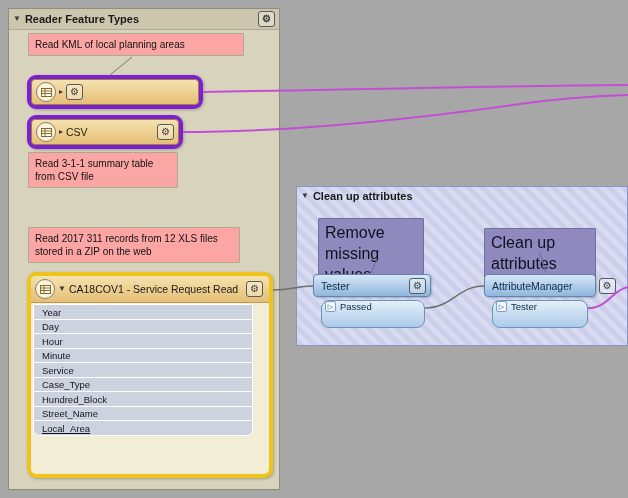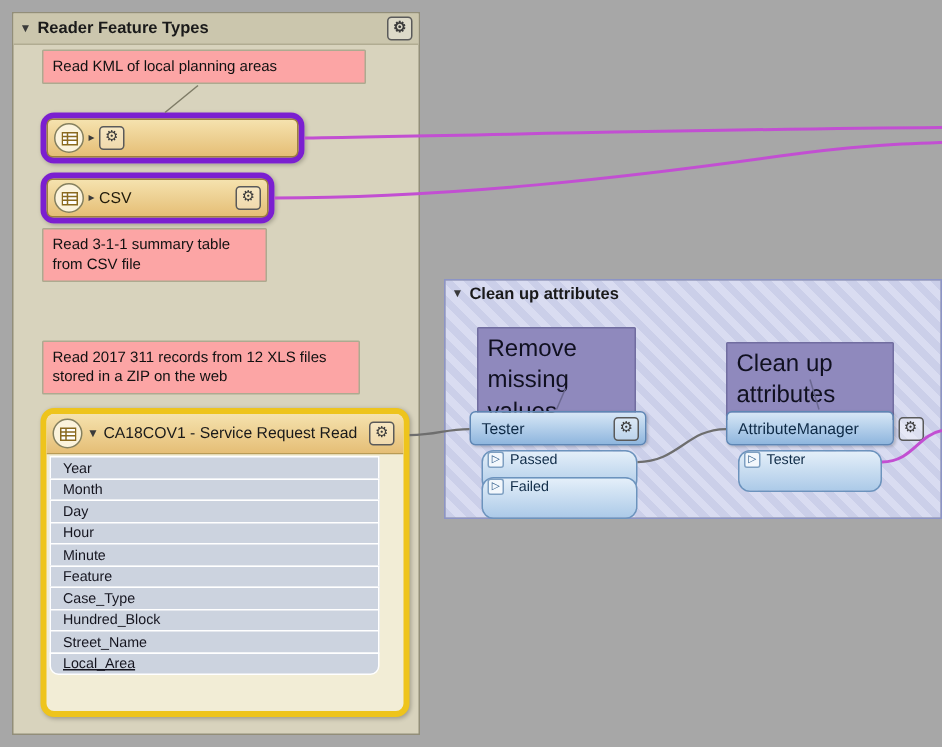--- a/index.html
+++ b/index.html
@@ -126,43 +126,38 @@
             <line x1="0.5" y1="6.5" x2="10.5" y2="6.5" stroke="#8a6a20"></line>
             <line x1="4" y1="1.5" x2="4" y2="9.5" stroke="#8a6a20"></line>
           </svg>
       </span>
       <span class="tri">▼</span>
       <span class="lbl">CA18COV1 - Service Request Read</span>
       <span class="gear">⚙</span>
     </div>
     <div class="attr-list">
       <div class="attr-row">Year</div>
-      <div class="attr-row">Month</div>
       <div class="attr-row">Day</div>
       <div class="attr-row">Hour</div>
       <div class="attr-row">Minute</div>
-      <div class="attr-row">Feature</div>
+      <div class="attr-row">Service</div>
       <div class="attr-row">Case_Type</div>
       <div class="attr-row">Hundred_Block</div>
       <div class="attr-row">Street_Name</div>
       <div class="attr-row">Local_Area</div>
     </div>
   </div>
 
   <div class="tnode" style="left:313px;top:274px;width:118px;">
     <span class="lbl">Tester</span>
     <span class="gear">⚙</span>
   </div>
   <div class="port" style="left:321px;top:300px;width:104px;">
     <span class="parrow">▷</span>
     <span>Passed</span>
-  </div>
-  <div class="port" style="left:321px;top:318px;width:104px;">
-    <span class="parrow">▷</span>
-    <span>Failed</span>
   </div>
 
   <div class="tnode" style="left:484px;top:274px;width:112px;gap:26px;">
     <span class="lbl">AttributeManager</span>
     <span class="gear">⚙</span>
   </div>
   <div class="port" style="left:492px;top:300px;width:96px;">
     <span class="parrow">▷</span>
     <span>Tester</span>
   </div>

